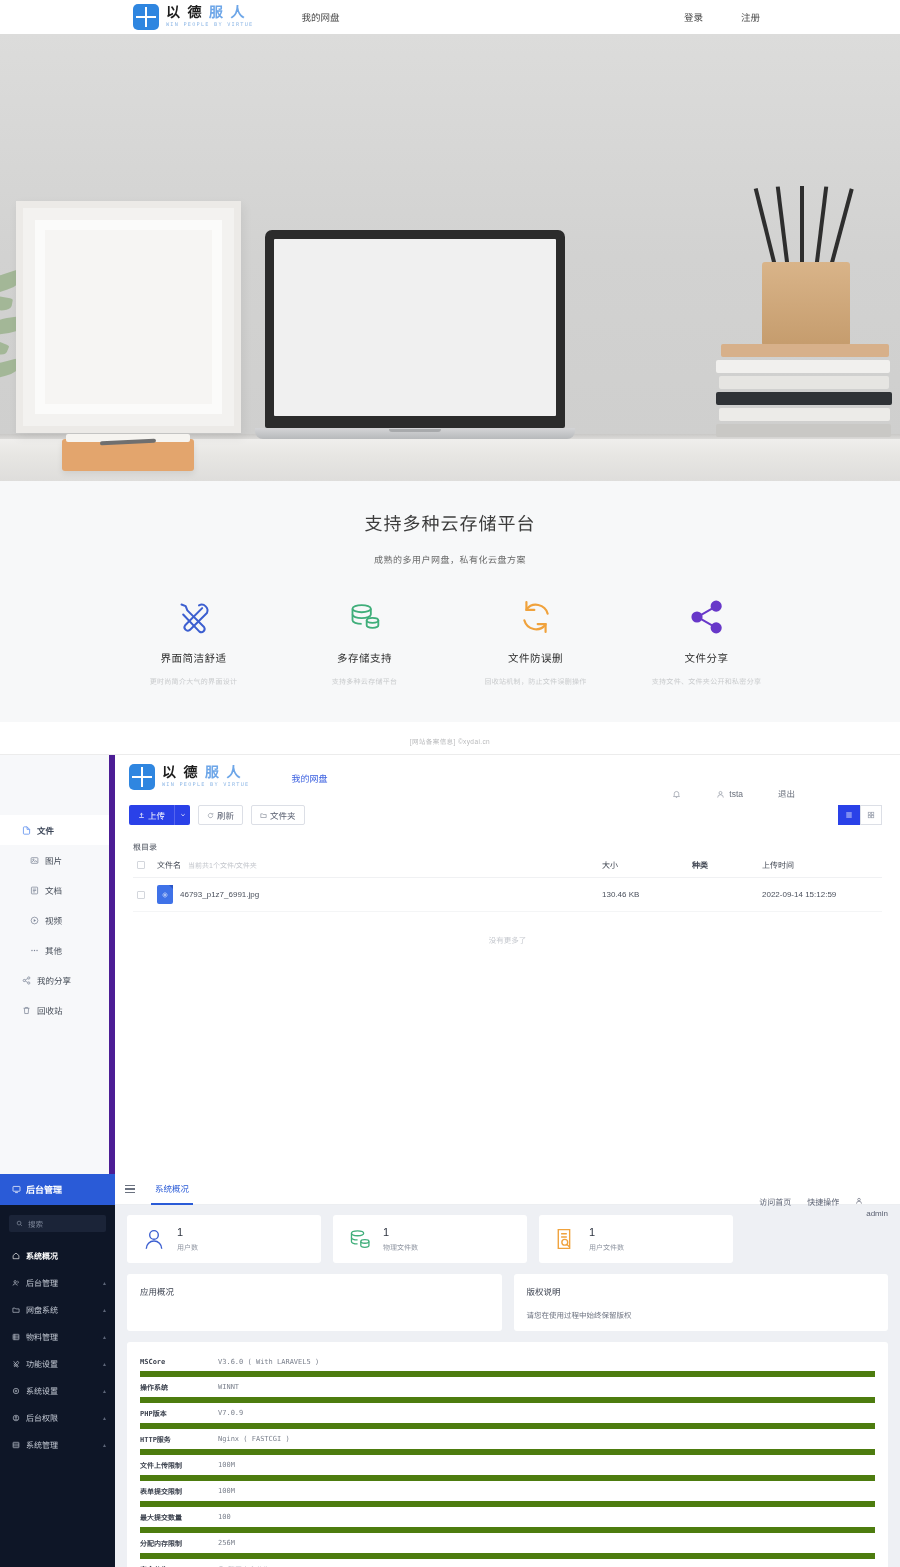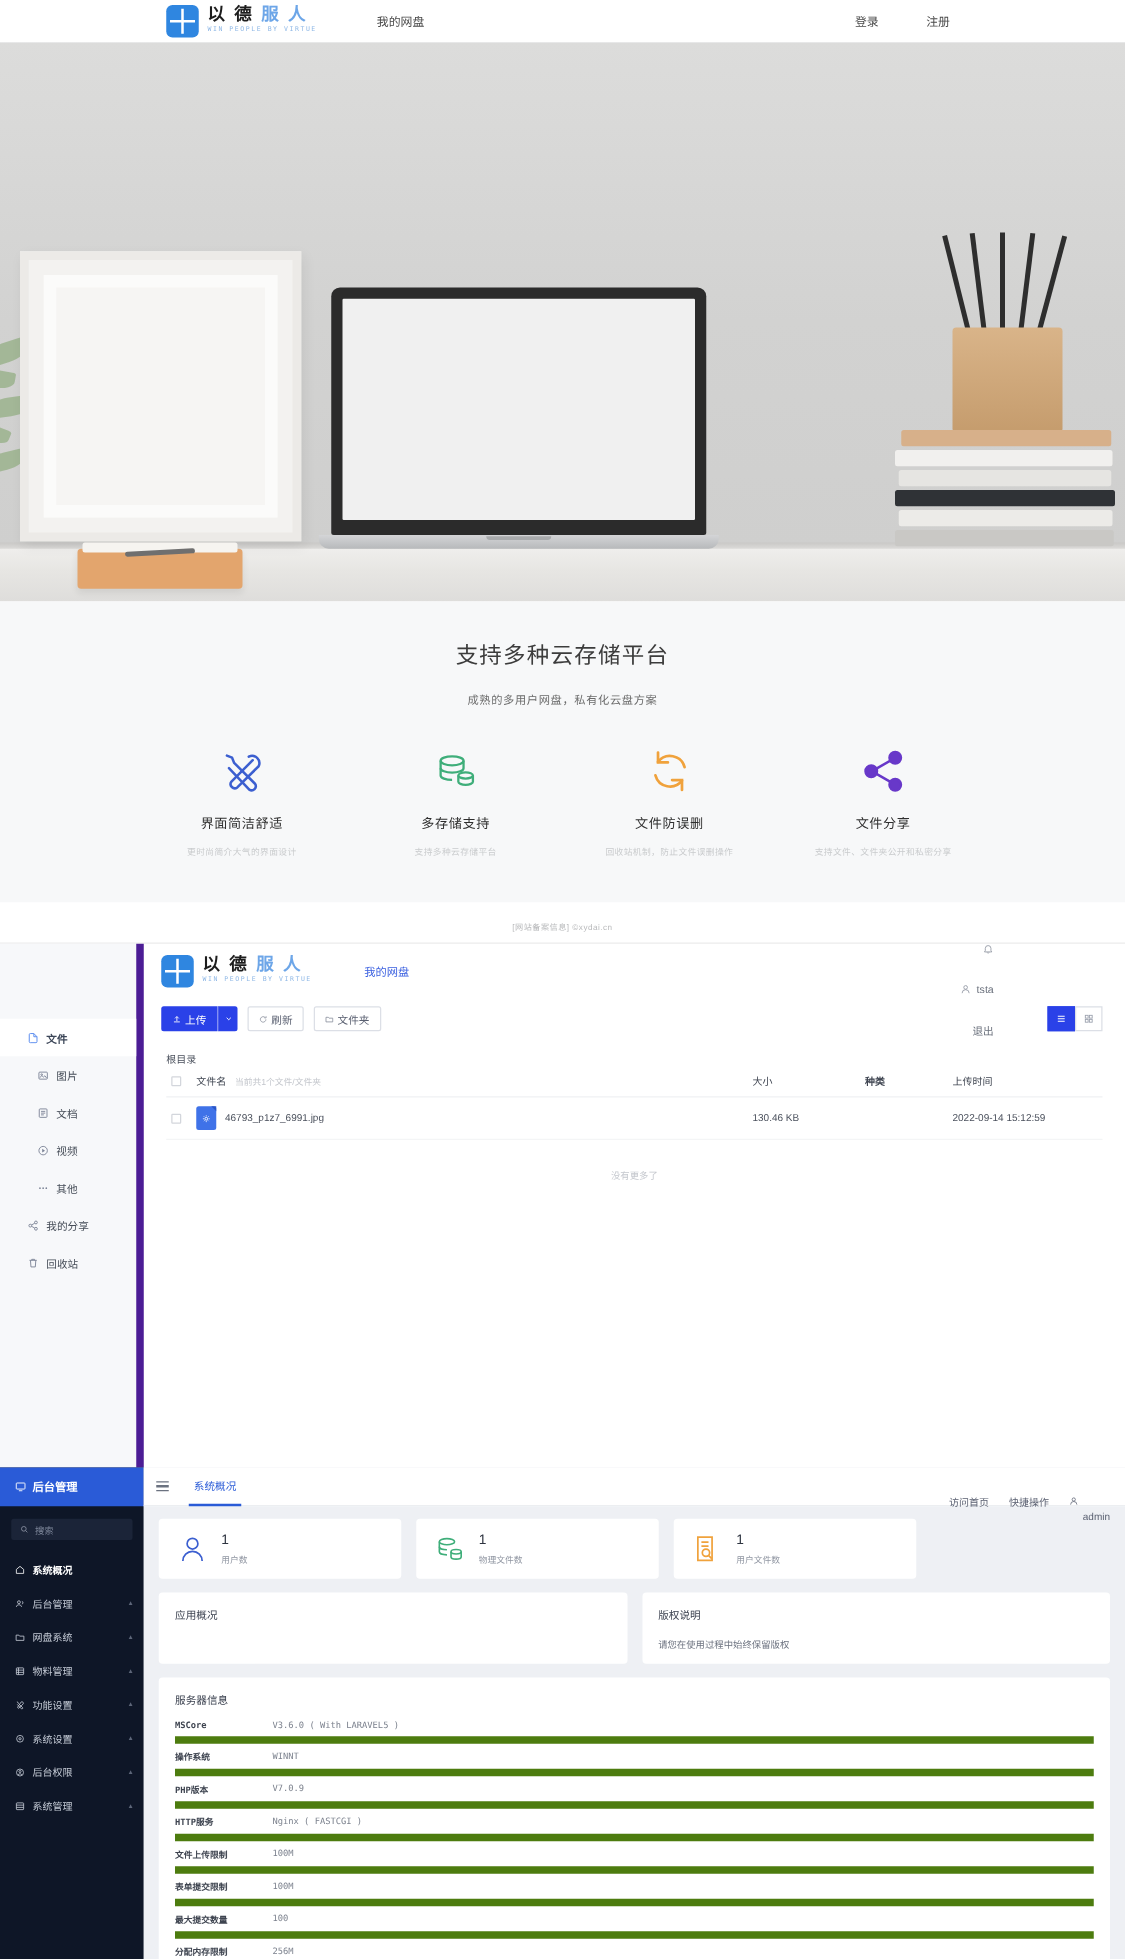--- a/index.html
+++ b/index.html
@@ -291,21 +291,21 @@
     display: flex;
     align-items: center;
     padding: 0 18px 0 14px;
     position: relative;
   }
   .disk-head .brand { margin-left: 0; }
   .disk-head .disk-nav { margin-left: 42px; }
   .disk-head .disk-nav a { font-size: 9px; color: #3c61e0; text-decoration: none; }
   .disk-head-right {
     position: absolute; right: 105px; top: 0; height: 44px;
-    display: flex; align-items: flex-end; gap: 22px; flex-direction: column;
+    display: flex; align-items: flex-end; gap: 35px;
   }
   .disk-head-right .hr-item {
     display: flex; align-items: center; gap: 4px;
     font-size: 8.5px; color: #6a707c; cursor: pointer;
   }
 
   .disk-toolbar {
     display: flex;
     align-items: center;
     padding: 0 18px 0 14px;
@@ -1001,21 +1001,20 @@
             <div class="panel-title">应用概况</div>
             <div class="panel-text"></div>
           </div>
           <div class="panel">
             <div class="panel-title">版权说明</div>
             <div class="panel-text">请您在使用过程中始终保留版权</div>
           </div>
         </div>
 
         <div class="server-panel">
-          <div class="panel-title" style="margin-bottom:6px">服务器信息</div>
 
           <div class="srv-row">
             <span class="srv-key">MSCore</span>
             <span class="srv-val">V3.6.0 ( With LARAVEL5 )</span>
           </div>
           <div class="srv-row">
             <span class="srv-key">操作系统</span>
             <span class="srv-val">WINNT</span>
           </div>
           <div class="srv-row">

